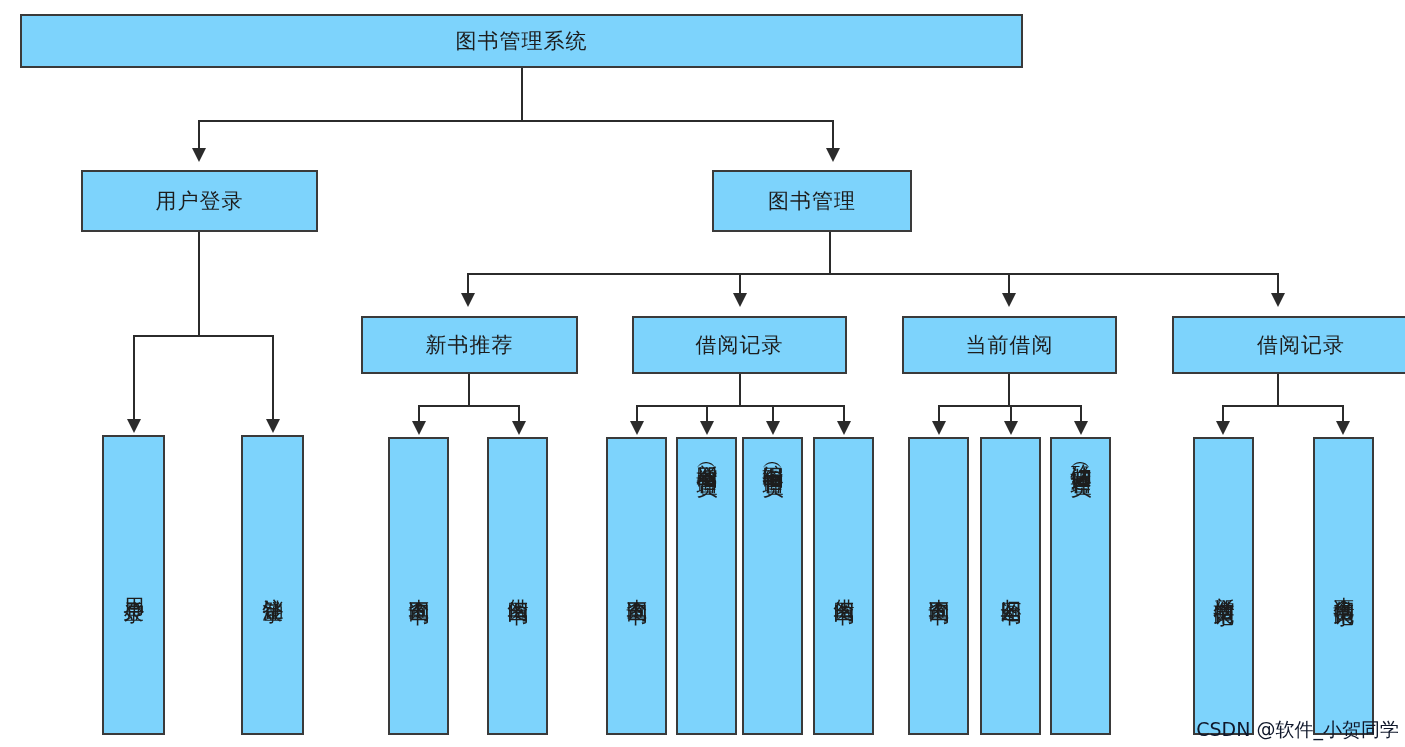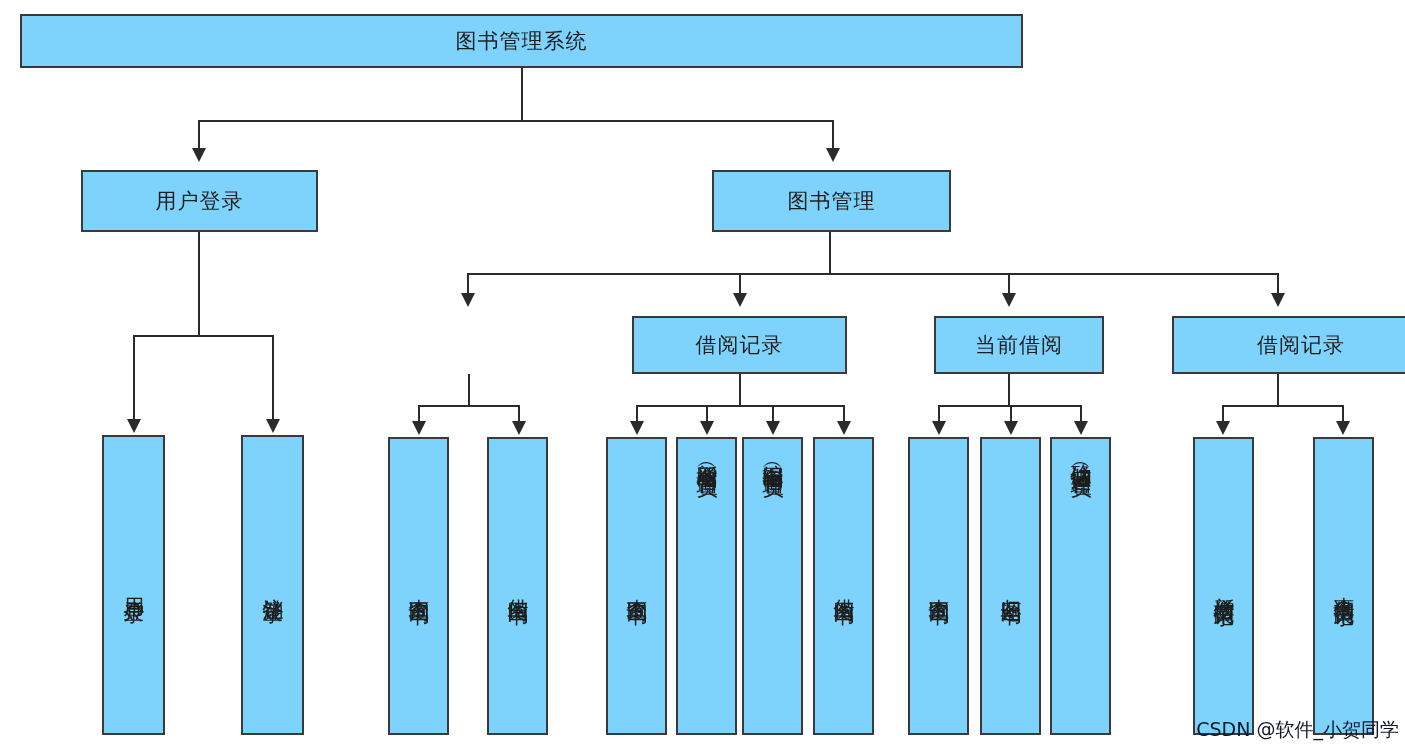--- a/index.html
+++ b/index.html
@@ -92,21 +92,21 @@
 
   <div class="edge vline" style="left:198px; top:120px; height:30px;"></div>
   <div class="arrow" style="left:192px; top:148px;"></div>
 
   <div class="edge vline" style="left:832px; top:120px; height:30px;"></div>
   <div class="arrow" style="left:826px; top:148px;"></div>
 
   <div class="node h" style="left:81px; top:170px; width:237px; height:62px;">
     <span>用户登录</span>
   </div>
-  <div class="node h" style="left:712px; top:170px; width:239px; height:62px;">
+  <div class="node h" style="left:712px; top:170px; width:200px; height:62px;">
     <span>图书管理</span>
   </div>
 
   <div class="edge vline" style="left:198px; top:232px; height:103px;"></div>
   <div class="edge hline" style="left:133px; top:335px; width:139px;"></div>
   <div class="edge vline" style="left:133px; top:335px; height:86px;"></div>
   <div class="arrow" style="left:127px; top:419px;"></div>
   <div class="edge vline" style="left:272px; top:335px; height:86px;"></div>
   <div class="arrow" style="left:266px; top:419px;"></div>
 
@@ -114,24 +114,27 @@
   <div class="edge hline" style="left:467px; top:273px; width:812px;"></div>
   <div class="edge vline" style="left:467px; top:273px; height:22px;"></div>
   <div class="arrow" style="left:461px; top:293px;"></div>
   <div class="edge vline" style="left:739px; top:273px; height:22px;"></div>
   <div class="arrow" style="left:733px; top:293px;"></div>
   <div class="edge vline" style="left:1008px; top:273px; height:22px;"></div>
   <div class="arrow" style="left:1002px; top:293px;"></div>
   <div class="edge vline" style="left:1277px; top:273px; height:22px;"></div>
   <div class="arrow" style="left:1271px; top:293px;"></div>
 
+  <div class="node h" style="left:361px; top:316px; width:217px; height:58px;">
+    <span>新书推荐</span>
+  </div>
   <div class="node h" style="left:632px; top:316px; width:215px; height:58px;">
     <span>借阅记录</span>
   </div>
-  <div class="node h" style="left:934px; top:316px; width:170px; height:58px;">
+  <div class="node h" style="left:902px; top:316px; width:215px; height:58px;">
     <span>当前借阅</span>
   </div>
   <div class="node h" style="left:1172px; top:316px; width:258px; height:58px;">
     <span>借阅记录</span>
   </div>
 
   <div class="edge vline" style="left:468px; top:374px; height:33px;"></div>
   <div class="edge hline" style="left:418px; top:405px; width:101px;"></div>
   <div class="edge vline" style="left:418px; top:405px; height:18px;"></div>
   <div class="arrow" style="left:412px; top:421px;"></div>

